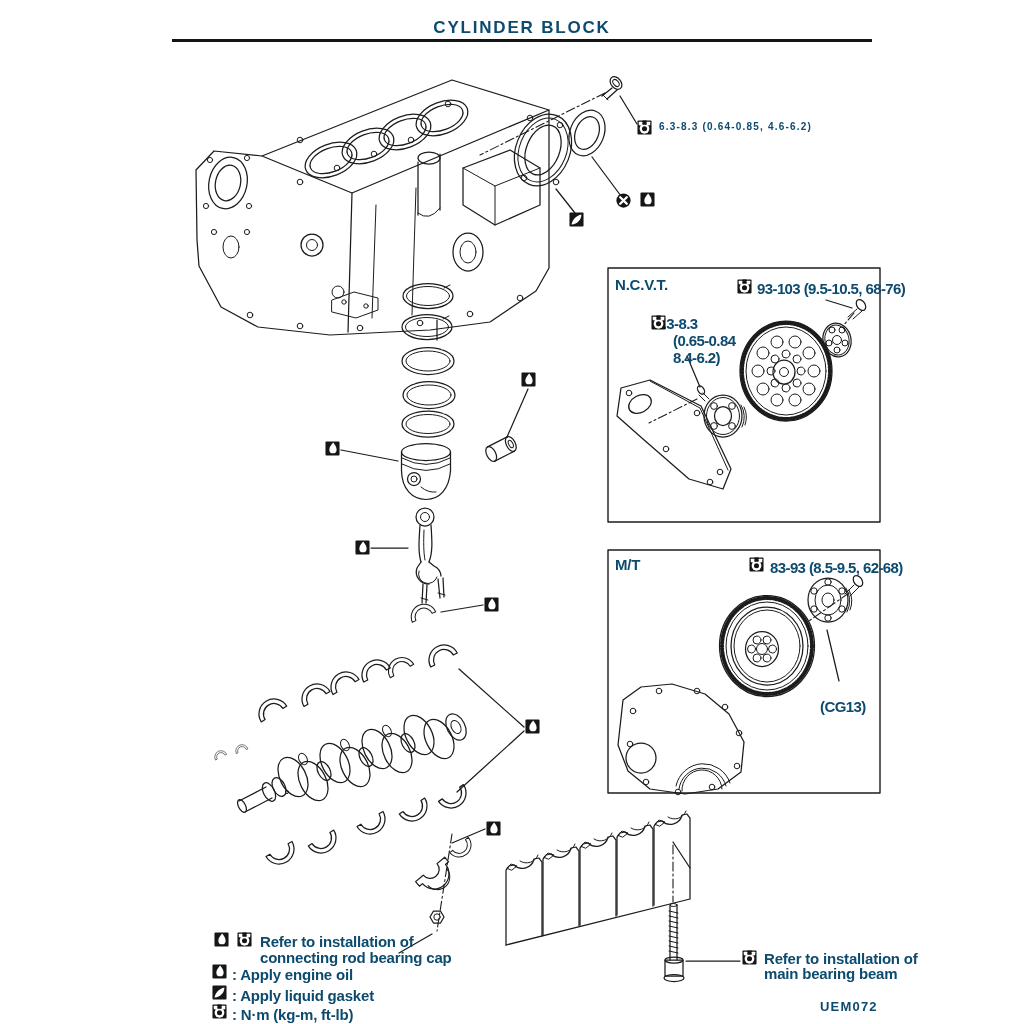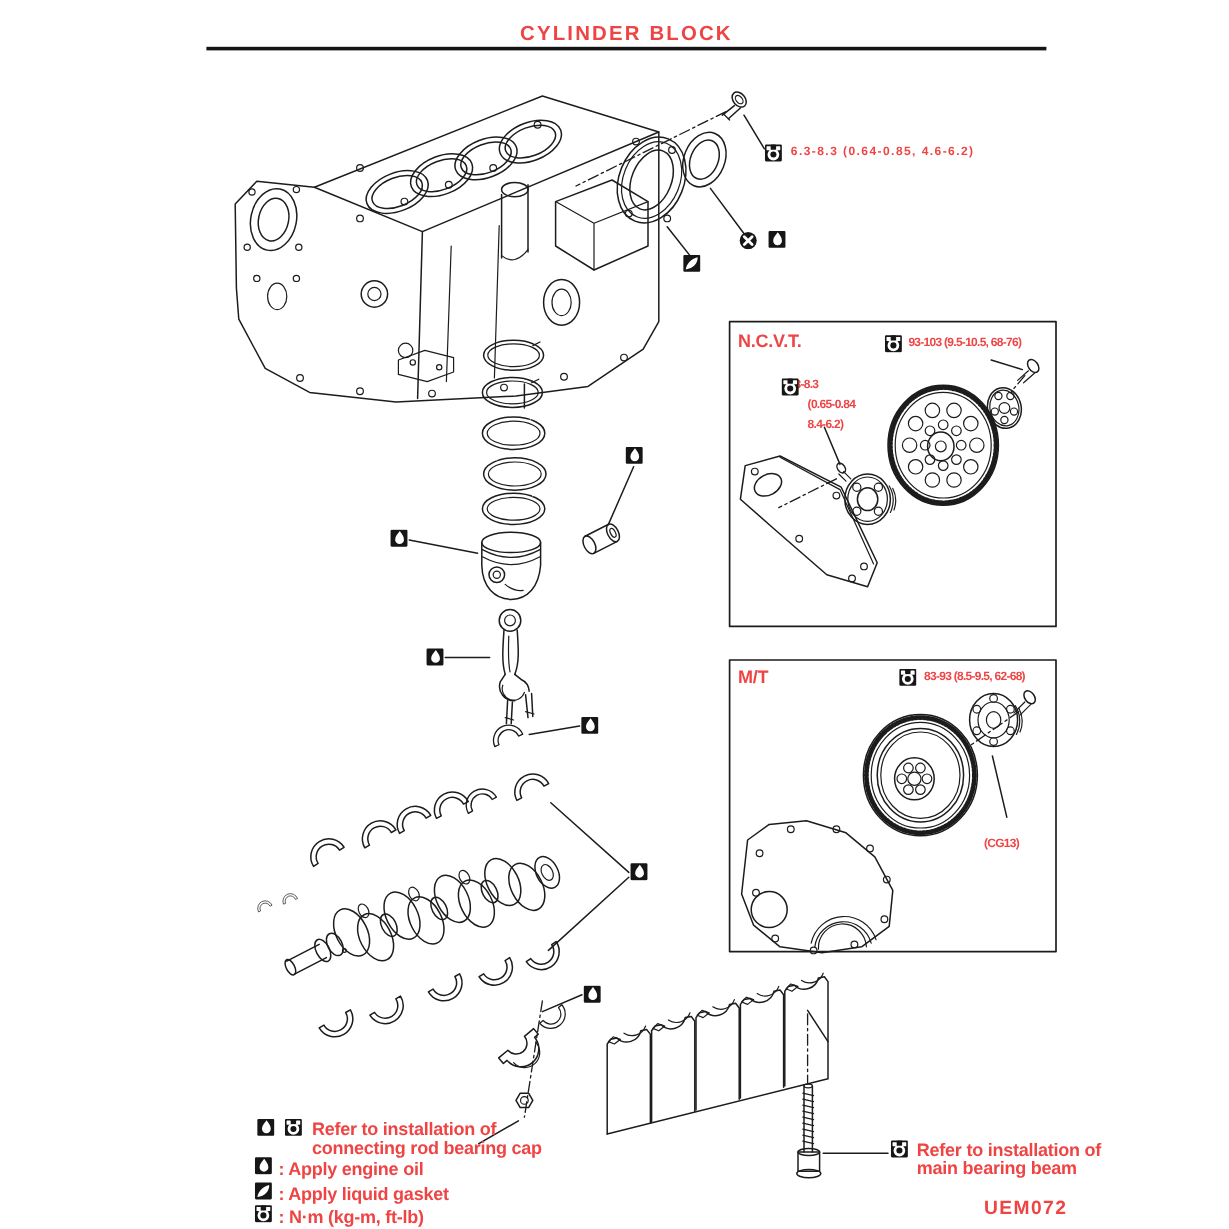--- a/index.html
+++ b/index.html
@@ -1,23 +1,23 @@
 <!DOCTYPE html>
 <html><head>
 <meta charset="utf-8">
 <style>
   html,body{margin:0;padding:0;background:#fff}
   .page{position:relative;width:1024px;height:1024px;background:#fff;
         font-family:"Liberation Sans",sans-serif;color:#141414;overflow:hidden}
-  .lbl{position:absolute;font-weight:700;white-space:nowrap;color:#ef4444}
+  .lbl{position:absolute;font-weight:700;white-space:nowrap;color:#0c4a6e}
   .t-title{font-size:17px;letter-spacing:1.8px}
   .t-lg{font-size:10px;letter-spacing:1.2px}
   .t-md{font-size:15px;letter-spacing:-0.2px}
-  .t-sm{font-size:10px;letter-spacing:-0.6px}
-  .t-code{font-size:16px;letter-spacing:1.2px}
+  .t-sm{font-size:15px;letter-spacing:-0.6px}
+  .t-code{font-size:13px;letter-spacing:1.2px}
   .rule{position:absolute;left:172px;top:39px;width:700px;height:2.5px;background:#141414}
   .ic{position:absolute;width:15px;height:15px}
   .art{position:absolute;left:0;top:0}
   .art path,.art line,.art ellipse,.art circle,.art rect,.art polyline,.art polygon
       {fill:none;stroke:#1c1c1c;stroke-width:1.25;stroke-linecap:round;stroke-linejoin:round}
   .art .wht{stroke:#fff}
   .art .dd{stroke-dasharray:9 3 2 3;stroke-width:1.1}
   .art .teeth{stroke-dasharray:1.6 1.7;stroke-width:4}
   .art .thin{stroke-width:1}
   .art .box{stroke-width:1.4}

